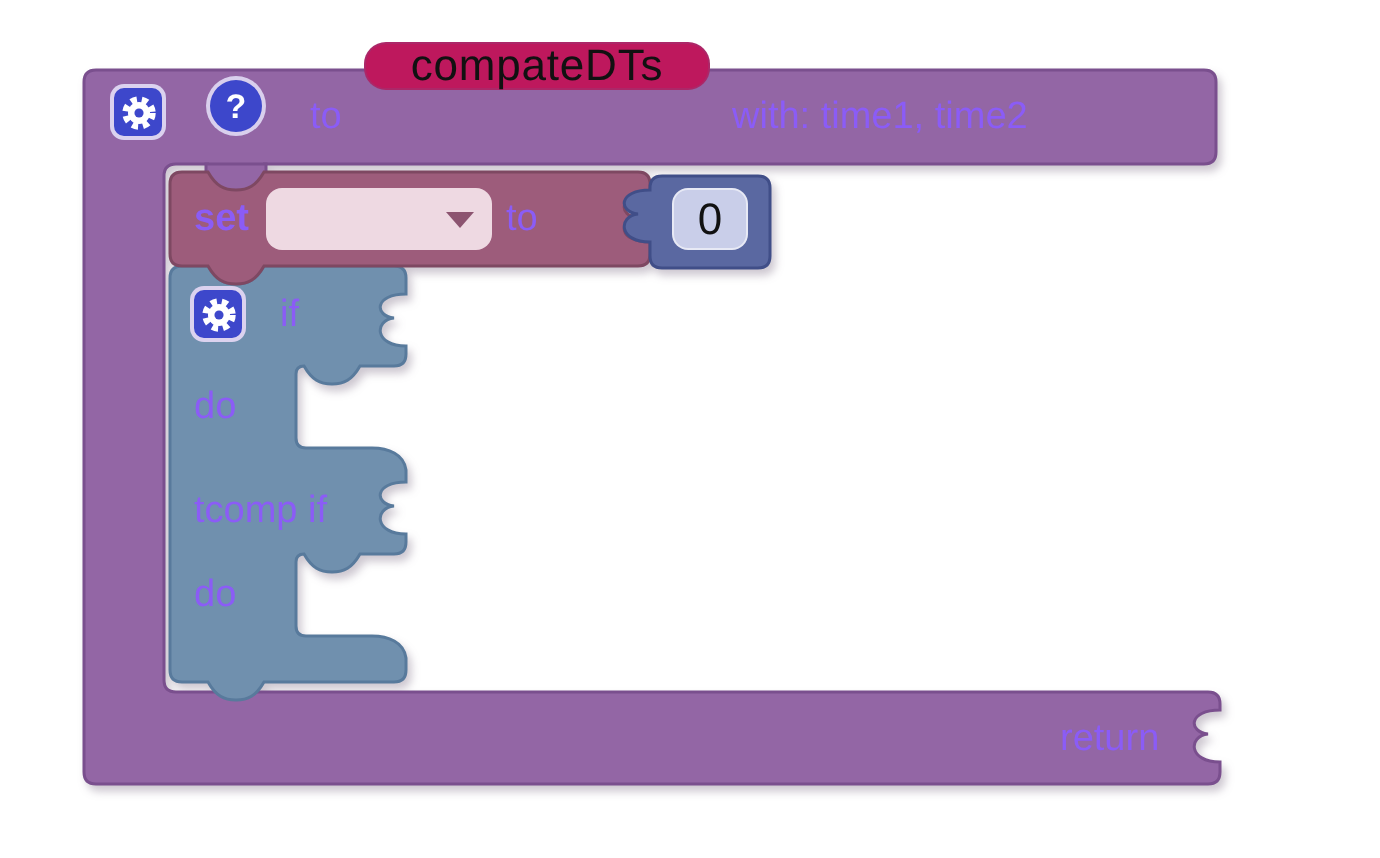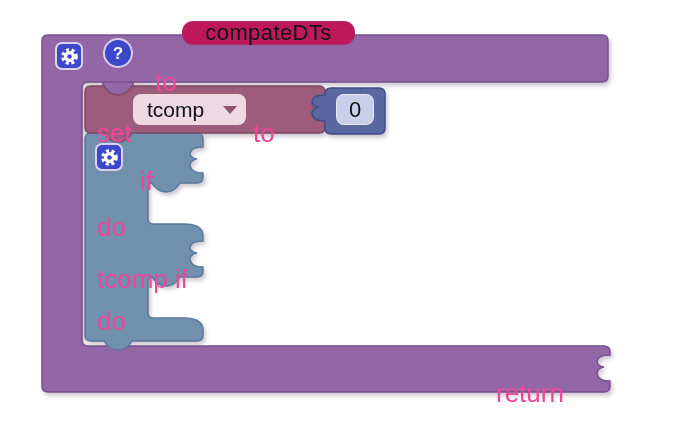--- a/index.html
+++ b/index.html
@@ -14,25 +14,24 @@
     position:absolute;left:0;top:0;
     filter:drop-shadow(2px 3px 2px rgba(90,70,100,0.30));
   }
   svg.blocks path{stroke-width:1.5;}
   .p-purple{stroke:#7a4f8e;}
   .p-rose{stroke:#7e4862;}
   .p-if{stroke:#587a9c;}
   .p-num{stroke:#404e88;}
   .lbl{
     position:absolute;
-    color:#ec4899;
-    font-size:26px;line-height:21px;
+    color:#8b5cf6;
+    font-size:19px;line-height:21px;
     white-space:nowrap;
     user-select:none;
-    margin-top:24px;
   }
   .field{
     position:absolute;
     display:flex;align-items:center;justify-content:center;
     color:#111111;
     border-radius:11px;
     box-sizing:border-box;
   }
   .name-field{
     left:182px;top:21px;width:173px;height:24px;
@@ -131,37 +130,37 @@
     <svg viewBox="0 0 20 20" width="19" height="19">
       <circle cx="10" cy="10" r="6.5" fill="none" stroke="#ffffff" stroke-width="4.6" stroke-dasharray="2.9 2.4"></circle>
       <circle cx="10" cy="10" r="5.8" fill="#ffffff"></circle>
       <circle cx="10" cy="10" r="2.4" fill="#3d47cb"></circle>
     </svg>
   </div>
   <div class="icon-btn help-btn">?</div>
 
   <div class="lbl" style="left:155px;top:48px;">to</div>
   <div class="field name-field">compateDTs</div>
+  <div class="lbl" style="left:366px;top:48px;">with: time1, time2</div>
 
-  <div class="lbl" style="left:97px;top:99px;">set</div>
+  <div class="lbl" style="left:97px;top:99px;font-weight:bold;">set</div>
   <div class="field dropdown">
-    <span>tcomp</span>
     <span class="dd-arrow"></span>
   </div>
   <div class="lbl" style="left:253px;top:99px;">to</div>
 
   <div class="field zero-field">0</div>
 
   <div class="icon-btn gear-btn gear-if">
     <svg viewBox="0 0 20 20" width="19" height="19">
       <circle cx="10" cy="10" r="6.5" fill="none" stroke="#ffffff" stroke-width="4.6" stroke-dasharray="2.9 2.4"></circle>
       <circle cx="10" cy="10" r="5.8" fill="#ffffff"></circle>
       <circle cx="10" cy="10" r="2.4" fill="#3d47cb"></circle>
     </svg>
   </div>
   <div class="lbl" style="left:140px;top:147px;text-align:center;">if</div>
   <div class="lbl" style="left:97px;top:193px;">do</div>
   <div class="lbl" style="left:97px;top:245px;">tcomp if</div>
   <div class="lbl" style="left:97px;top:287px;">do</div>
 
-  <div class="lbl" style="left:496px;top:359px;">return</div>
+  <div class="lbl" style="left:530px;top:359px;">return</div>
 
 </div>
 
 </body></html>

